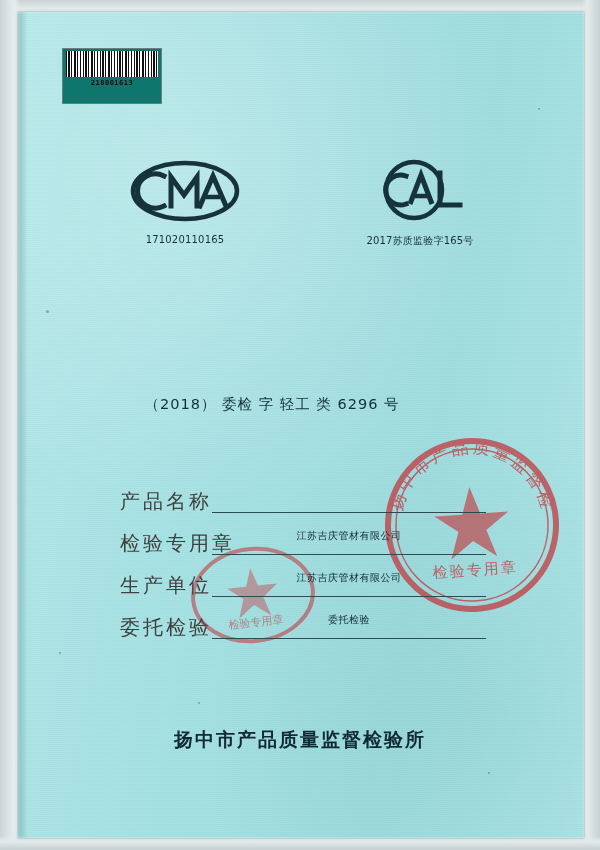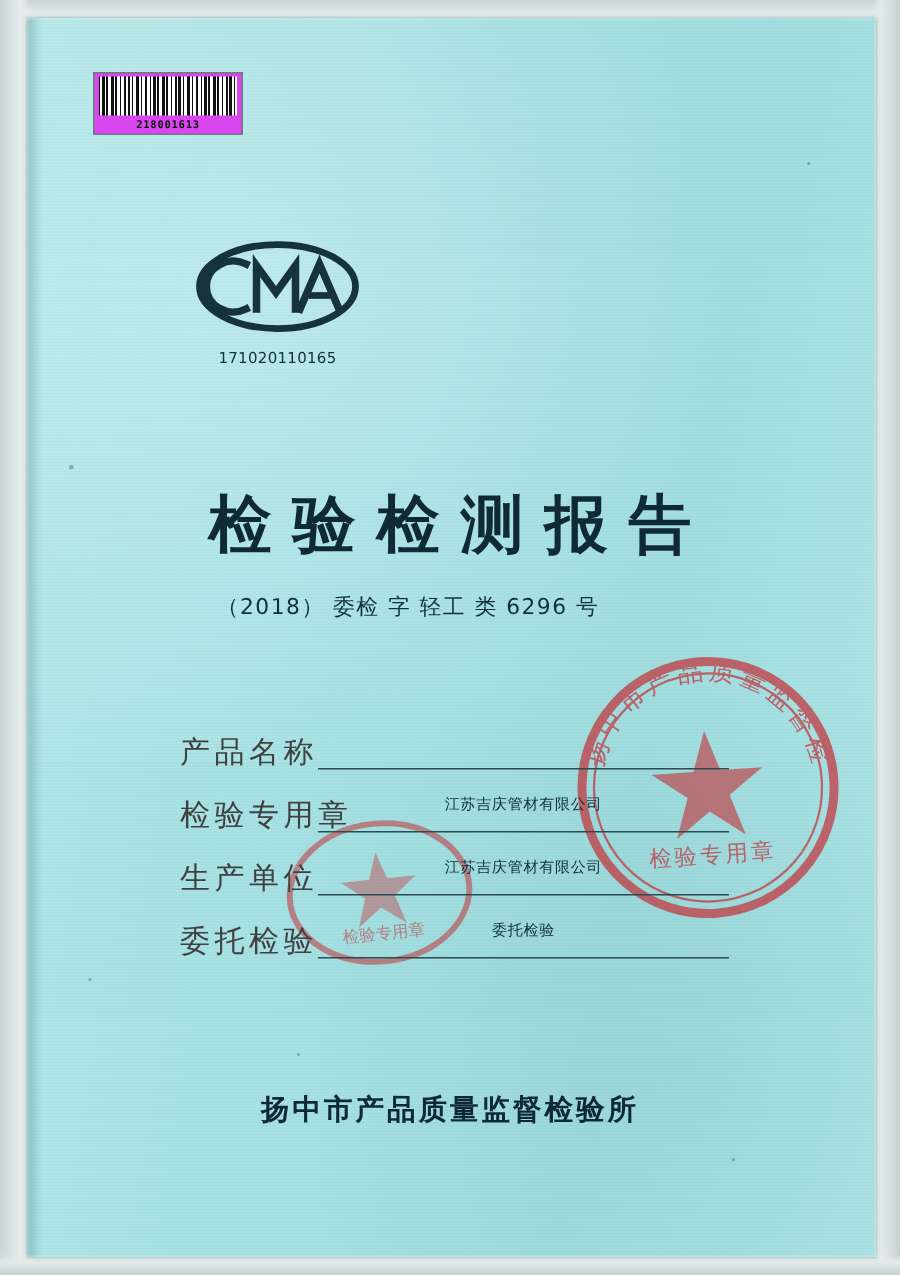--- a/index.html
+++ b/index.html
@@ -58,22 +58,22 @@
     position: absolute; left: 0; bottom: 0; width: 600px; height: 14px;
     background: linear-gradient(0deg, #c6d0d0, #e2eaea 60%, rgba(226,234,234,0));
   }
 
   
   .barcode-box {
     position: absolute;
     left: 62px;
     top: 48px;
     width: 100px;
-    height: 42px;
-    background: #d946ef;
+    height: 56px;
+    background: #0f766e;
     border: 1px solid #6b7d7d;
     padding: 2px 3px 1px 3px;
     box-sizing: border-box;
   }
   .barcode-bars {
     height: 26px;
     width: 100%;
     background-image: repeating-linear-gradient(
       90deg,
       #111 0 1px, #fff 1px 2px, #111 2px 4px, #fff 4px 5px,
@@ -246,22 +246,31 @@
     <svg class="cma-svg" width="110" height="62" viewBox="0 0 110 62">
       <ellipse cx="55" cy="31" rx="52" ry="28" fill="none" stroke="#16323a" stroke-width="4.5"></ellipse>
       <path d="M34 16 A18 17 0 1 0 34 46" fill="none" stroke="#16323a" stroke-width="5" stroke-linecap="square"></path>
       <path d="M41 46 L41 17 L54 35 L67 17 L67 46" fill="none" stroke="#16323a" stroke-width="5" stroke-linejoin="miter" stroke-linecap="square"></path>
       <path d="M70 46 L83 16 L96 46" fill="none" stroke="#16323a" stroke-width="5" stroke-linejoin="miter" stroke-linecap="square"></path>
       <path d="M76 37 L90 37" stroke="#16323a" stroke-width="4.5"></path>
     </svg>
     <div class="mark-code">171020110165</div>
   </div>
 
-
-  <div class="doc-title">检验检测报告</div>
+  <div class="mark mark-cal">
+    <svg class="cal-svg" width="100" height="64" viewBox="0 0 100 64">
+      <circle cx="44" cy="32" r="28" fill="none" stroke="#16323a" stroke-width="4.5"></circle>
+      <path d="M36 18 A15 15 0 1 0 36 46" fill="none" stroke="#16323a" stroke-width="5" stroke-linecap="square"></path>
+      <path d="M40 46 L51 17 L62 46" fill="none" stroke="#16323a" stroke-width="5" stroke-linejoin="miter"></path>
+      <path d="M45 38 L57 38" stroke="#16323a" stroke-width="4.5"></path>
+      <path d="M70 15 L70 47 L90 47" fill="none" stroke="#16323a" stroke-width="5" stroke-linejoin="miter" stroke-linecap="square"></path>
+    </svg>
+    <div class="mark-code">2017苏质监验字165号</div>
+  </div>
+
   <div class="doc-subtitle">（2018） 委检 字 轻工 类 6296 号</div>
 
   <svg class="seal-left" viewBox="0 0 140 110">
     <ellipse cx="70" cy="55" rx="60" ry="46" fill="none" stroke="#c3343a" stroke-width="4"></ellipse>
     <path d="M70 28 l6 18 19 0 -15 12 6 19 -16 -12 -16 12 6 -19 -15 -12 19 0 z" fill="#c3343a" opacity="0.75"></path>
     <text x="70" y="86" font-size="11" fill="#c3343a" text-anchor="middle" font-family="DejaVu Sans, sans-serif">检验专用章</text>
   </svg>
 
   <svg class="seal" viewBox="0 0 200 200">
     <circle cx="100" cy="100" r="84" fill="none" stroke="#c3343a" stroke-width="6"></circle>

